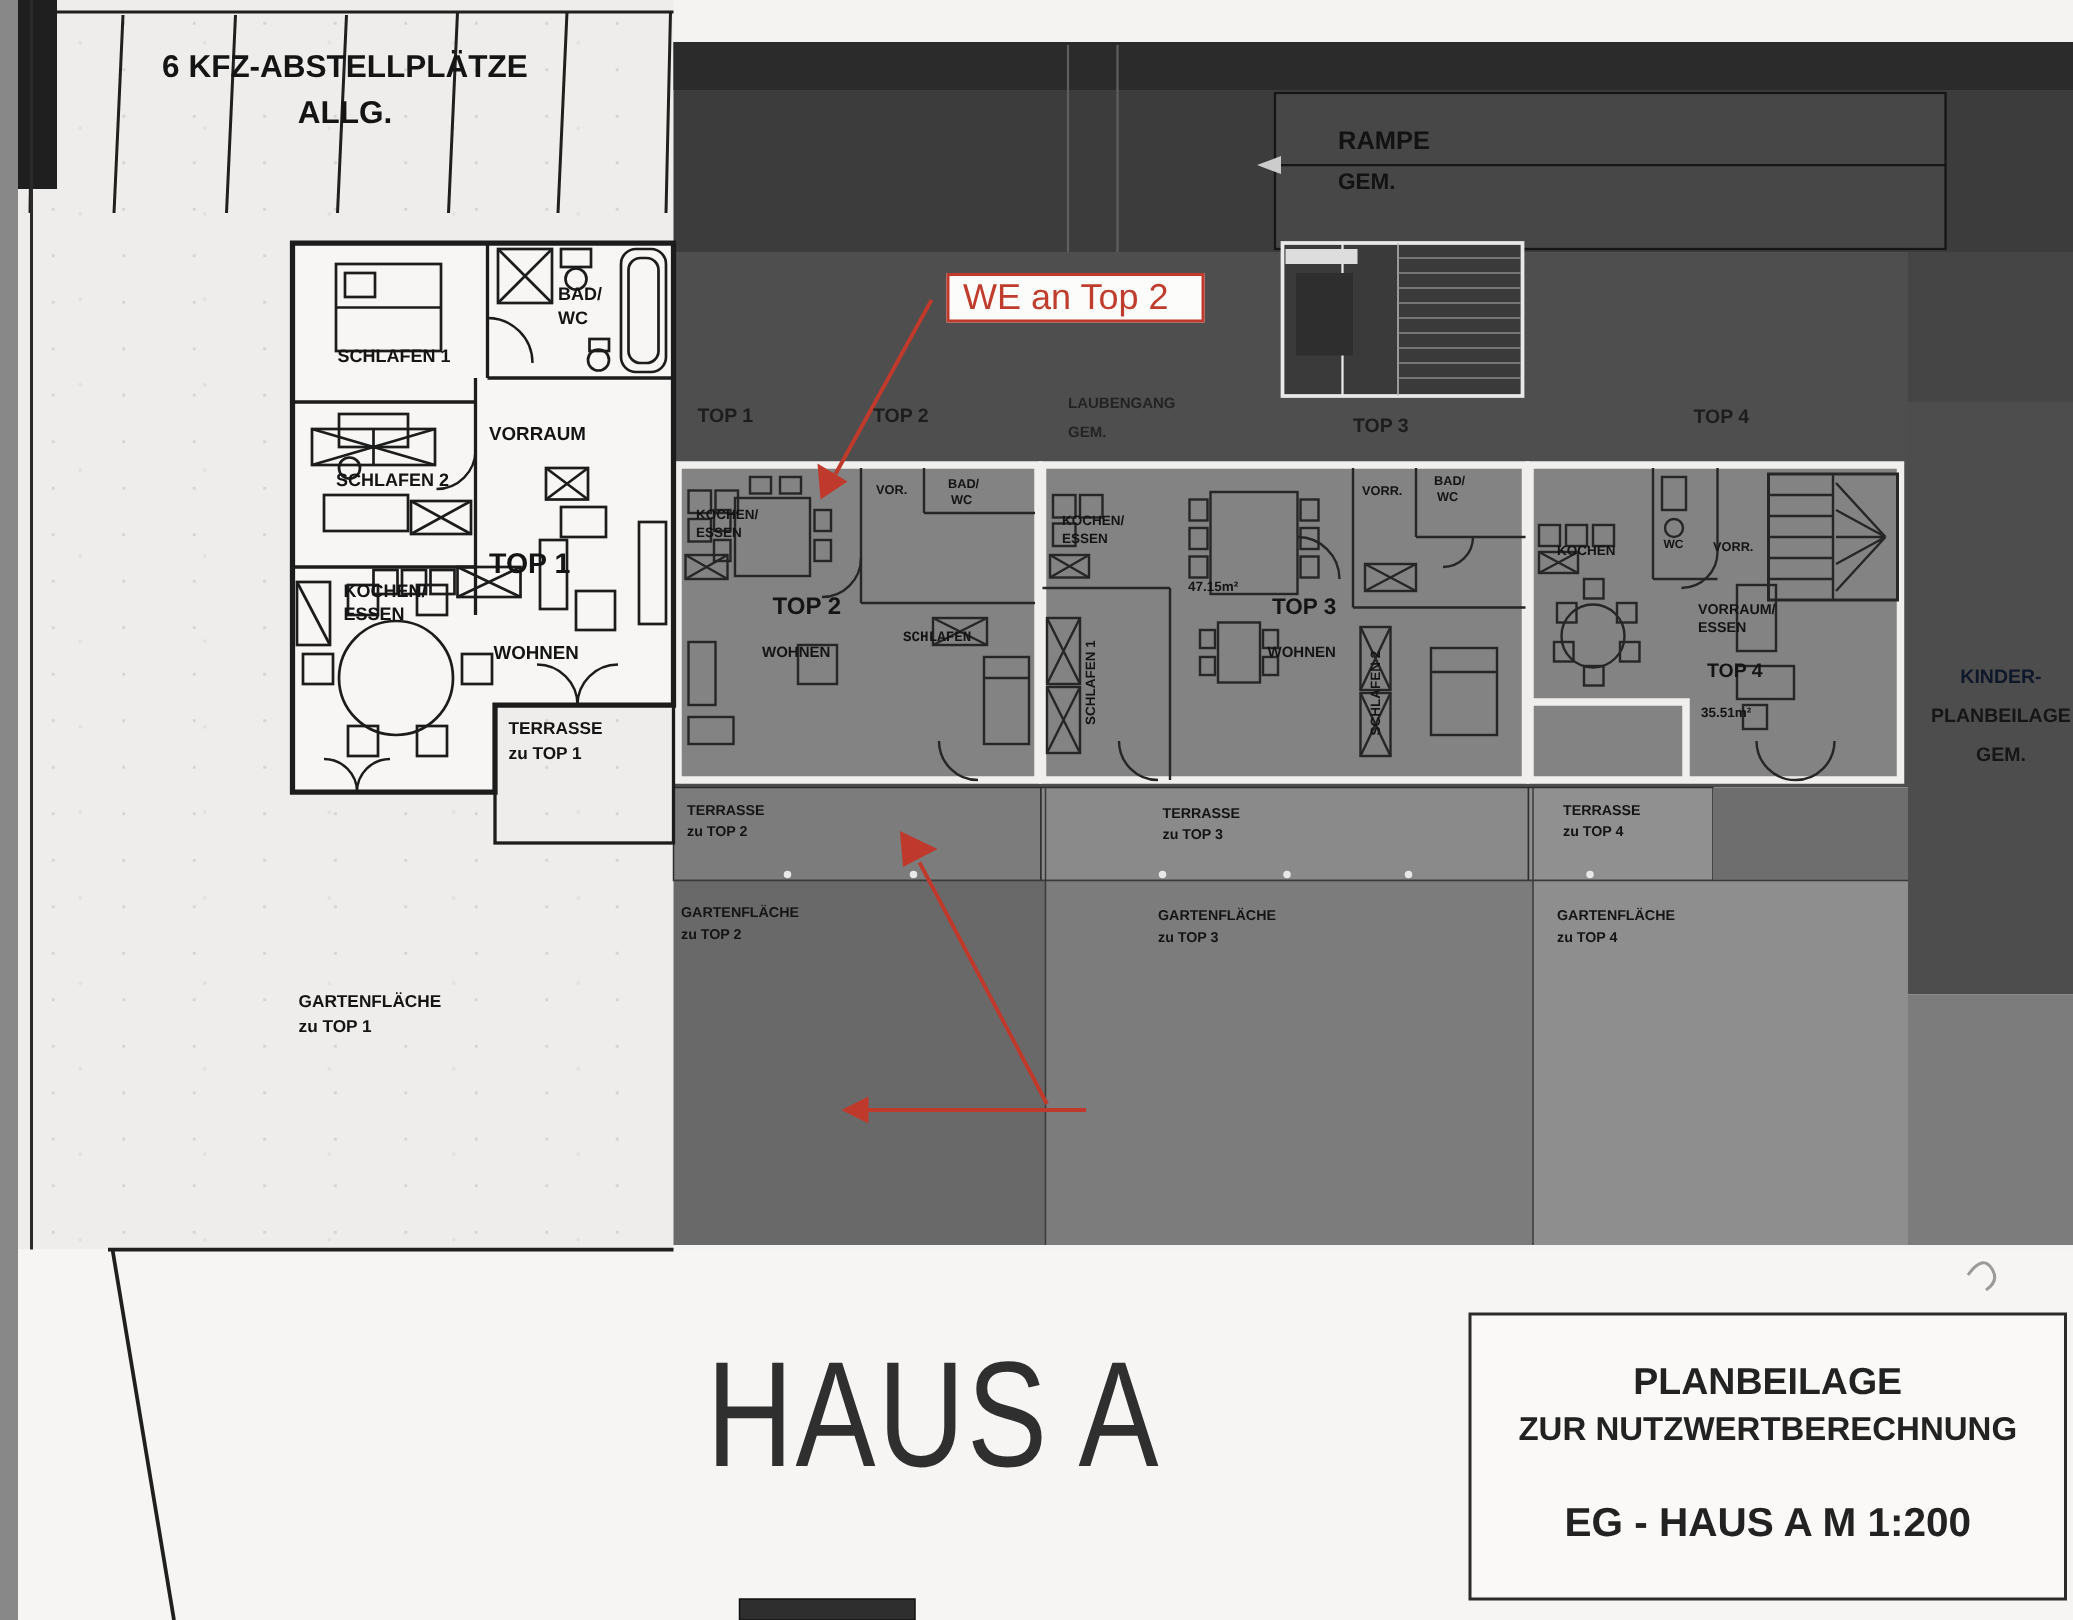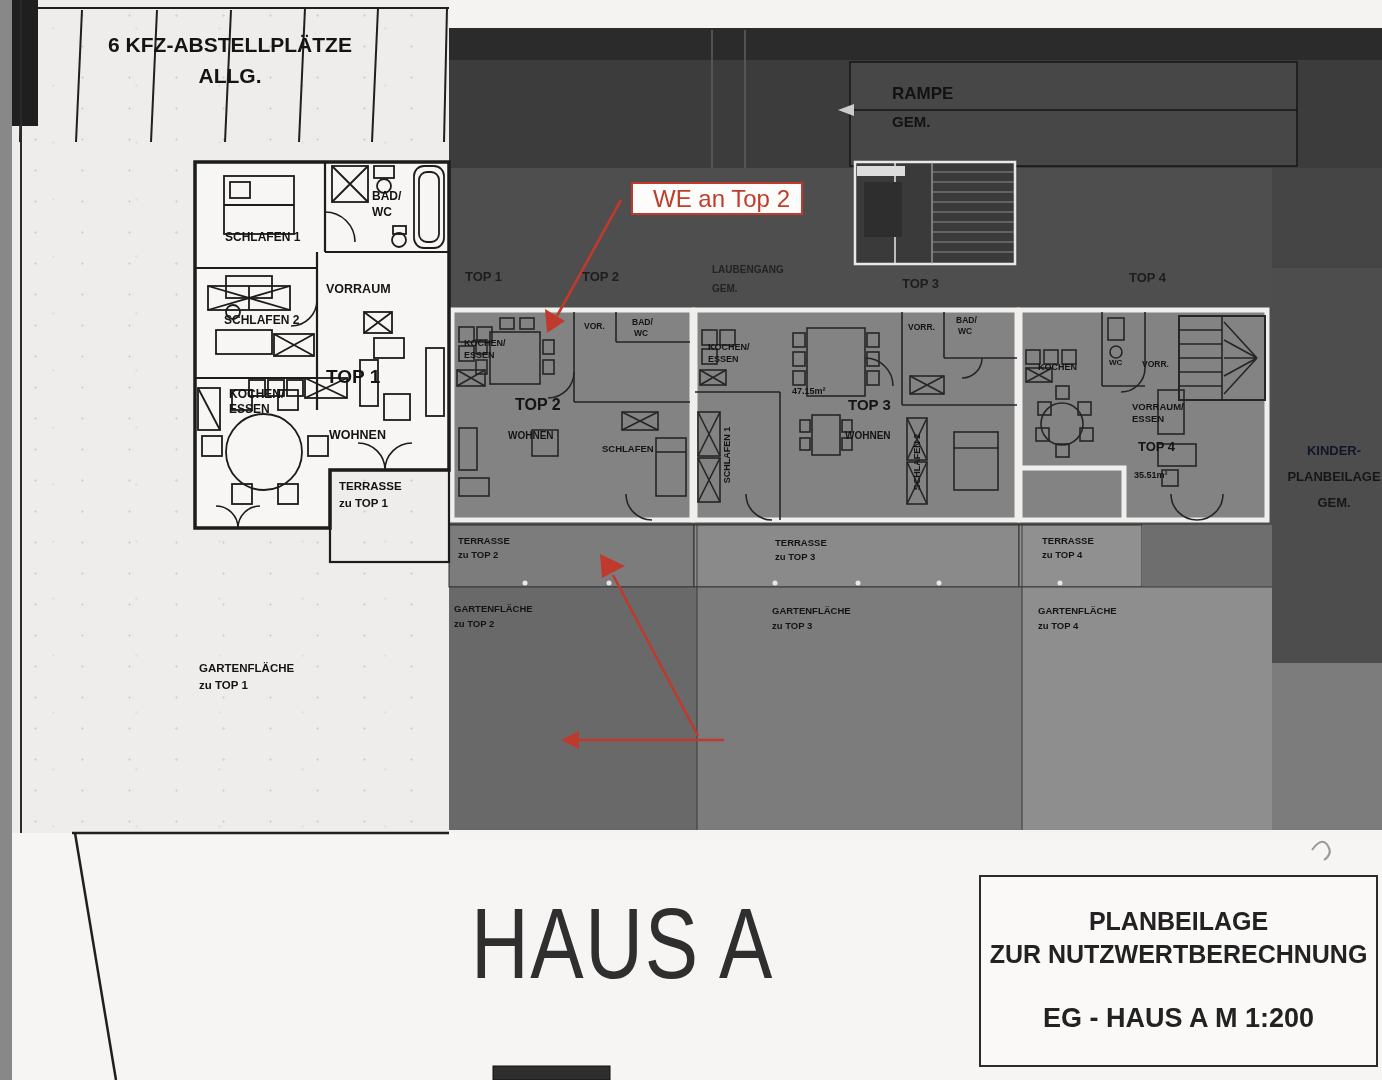--- a/index.html
+++ b/index.html
@@ -7,25 +7,25 @@
         font-family:"Liberation Sans",sans-serif;margin-left:12px;}
   .noise{background-image:
       radial-gradient(circle, rgba(90,90,90,.16) 1px, transparent 1.3px),
       radial-gradient(circle, rgba(120,120,120,.10) 1px, transparent 1.5px);
       background-size:47px 31px,83px 57px;}
   svg{position:absolute;left:0;top:0;}
   .lbl{position:absolute;color:#141414;line-height:1.15;white-space:nowrap;font-weight:700;}
   .ctr{text-align:center;}
   .vert{transform:translate(-50%,-50%) rotate(-90deg);}
   .redbox{position:absolute;border:2.5px solid #bf3a2c;background:#fcfcfa;color:#c03c2d;
-          font-weight:400;display:flex;align-items:center;padding-left:9px;box-sizing:border-box;justify-content:center;}
+          font-weight:400;display:flex;align-items:center;padding-left:9px;box-sizing:border-box;}
   .titleblock{position:absolute;left:967px;top:875px;width:399px;height:192px;border:2.5px solid #2b2b2b;
           background:#faf9f7;box-sizing:border-box;text-align:center;color:#222;padding-top:30px;}
   .titleblock .t1{font-size:25px;font-weight:700;}
-  .titleblock .t2{font-size:25px;font-weight:700;margin-top:4px;}
+  .titleblock .t2{font-size:22px;font-weight:700;margin-top:4px;}
   .titleblock .t3{font-size:27px;font-weight:700;margin-top:34px;}
   .haus{position:absolute;left:459px;top:886px;font-size:100px;font-weight:400;color:#2f2f2f;
         transform:scaleX(.8);transform-origin:left top;letter-spacing:2px;}
 </style>
 </head>
 <body>
 
 <div id="page">
 
   <div class="noise" style="position:absolute;left:0;top:0;width:437px;height:833px;background-color:#efedeb;"></div>
@@ -302,21 +302,21 @@
   <div class="lbl" style="left:187px;top:662px;font-size:11.5px;">GARTENFLÄCHE</div>
   <div class="lbl" style="left:187px;top:679px;font-size:11.5px;">zu TOP 1</div>
 
   <div class="lbl" style="left:452px;top:338px;font-size:9px;">KOCHEN/</div>
   <div class="lbl" style="left:452px;top:350px;font-size:9px;">ESSEN</div>
   <div class="lbl" style="left:572px;top:322px;font-size:8.5px;">VOR.</div>
   <div class="lbl" style="left:620px;top:318px;font-size:8.5px;">BAD/</div>
   <div class="lbl" style="left:622px;top:329px;font-size:8.5px;">WC</div>
   <div class="lbl" style="left:503px;top:396px;font-size:16px;">TOP 2</div>
   <div class="lbl" style="left:496px;top:430px;font-size:10px;">WOHNEN</div>
-  <div class="lbl" style="left:590px;top:444px;font-size:9.5px;">SCHLAFEN</div>
+  <div class="lbl" style="left:590px;top:420px;font-size:9.5px;font-family:Liberation Mono, monospace;">SCHLAFEN</div>
   <div class="lbl" style="left:446px;top:536px;font-size:9.5px;">TERRASSE</div>
   <div class="lbl" style="left:446px;top:550px;font-size:9.5px;">zu TOP 2</div>
   <div class="lbl" style="left:442px;top:604px;font-size:9.5px;">GARTENFLÄCHE</div>
   <div class="lbl" style="left:442px;top:619px;font-size:9.5px;">zu TOP 2</div>
 
   <div class="lbl" style="left:696px;top:342px;font-size:9px;">KOCHEN/</div>
   <div class="lbl" style="left:696px;top:354px;font-size:9px;">ESSEN</div>
   <div class="lbl" style="left:780px;top:386px;font-size:9px;">47.15m²</div>
   <div class="lbl" style="left:836px;top:396px;font-size:15px;">TOP 3</div>
   <div class="lbl" style="left:833px;top:430px;font-size:10px;">WOHNEN</div>

